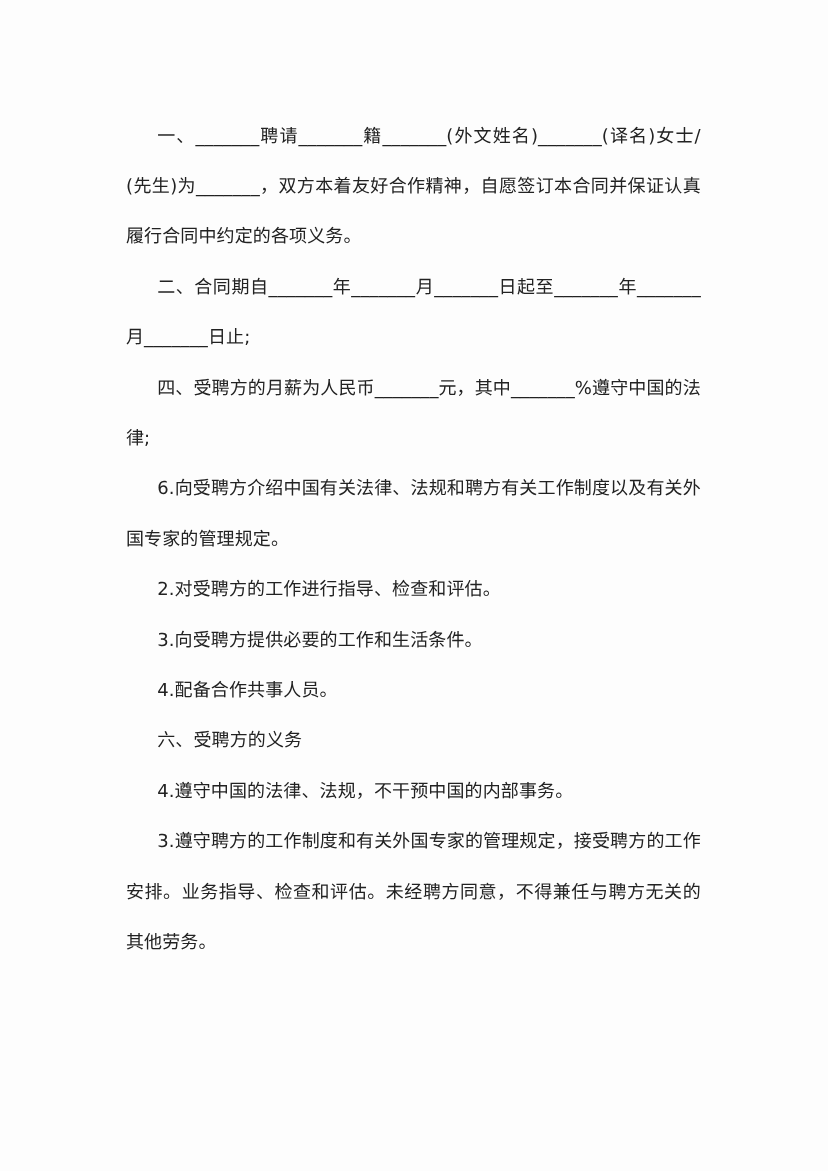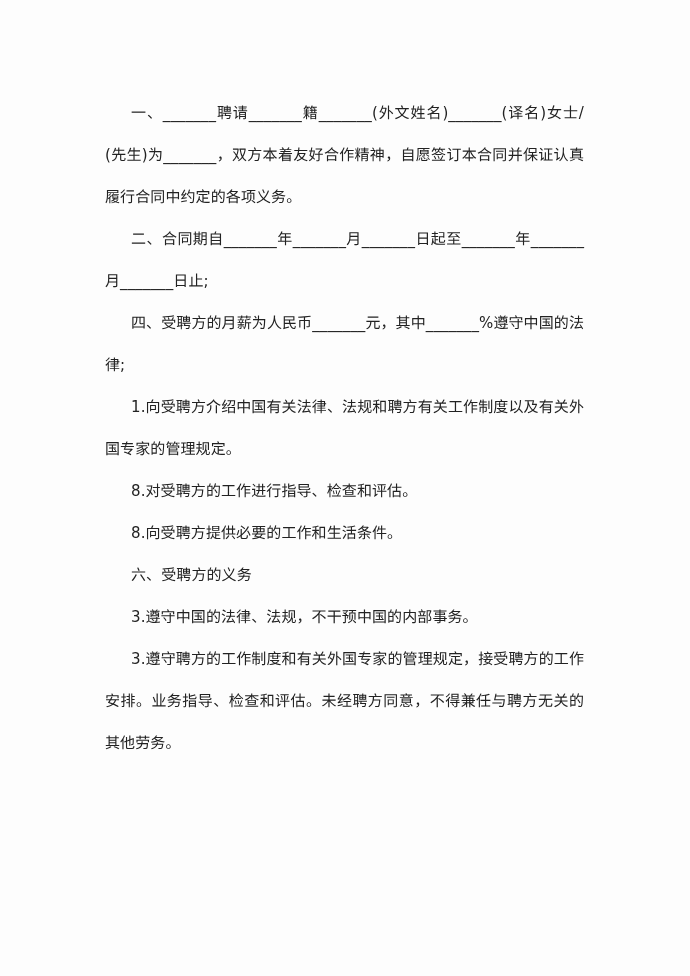--- a/index.html
+++ b/index.html
@@ -47,21 +47,22 @@
 </style>
 </head>
 <body>
 
 <div class="page">
   <div class="doc-body">
 
     <p class="para">一、_______聘请_______籍_______(外文姓名)_______(译名)女士/(先生)为_______，双方本着友好合作精神，自愿签订本合同并保证认真履行合同中约定的各项义务。</p>
     <p class="para">二、合同期自_______年_______月_______日起至_______年_______月_______日止;</p>
     <p class="para">四、受聘方的月薪为人民币_______元，其中_______%遵守中国的法律;</p>
-    <p class="para">1.向受聘方介绍中国有关法律、法规和聘方有关工作制度以及有关外国专家的管理规定。</p>
-    <p class="para">8.对受聘方的工作进行指导、检查和评估。</p>
-    <p class="para">8.向受聘方提供必要的工作和生活条件。</p>
+    <p class="para">6.向受聘方介绍中国有关法律、法规和聘方有关工作制度以及有关外国专家的管理规定。</p>
+    <p class="para">2.对受聘方的工作进行指导、检查和评估。</p>
+    <p class="para">3.向受聘方提供必要的工作和生活条件。</p>
+    <p class="para">4.配备合作共事人员。</p>
     <p class="para">六、受聘方的义务</p>
-    <p class="para">3.遵守中国的法律、法规，不干预中国的内部事务。</p>
+    <p class="para">4.遵守中国的法律、法规，不干预中国的内部事务。</p>
     <p class="para">3.遵守聘方的工作制度和有关外国专家的管理规定，接受聘方的工作安排。业务指导、检查和评估。未经聘方同意，不得兼任与聘方无关的其他劳务。</p>
 
   </div>
 </div>
 
 </body></html>

